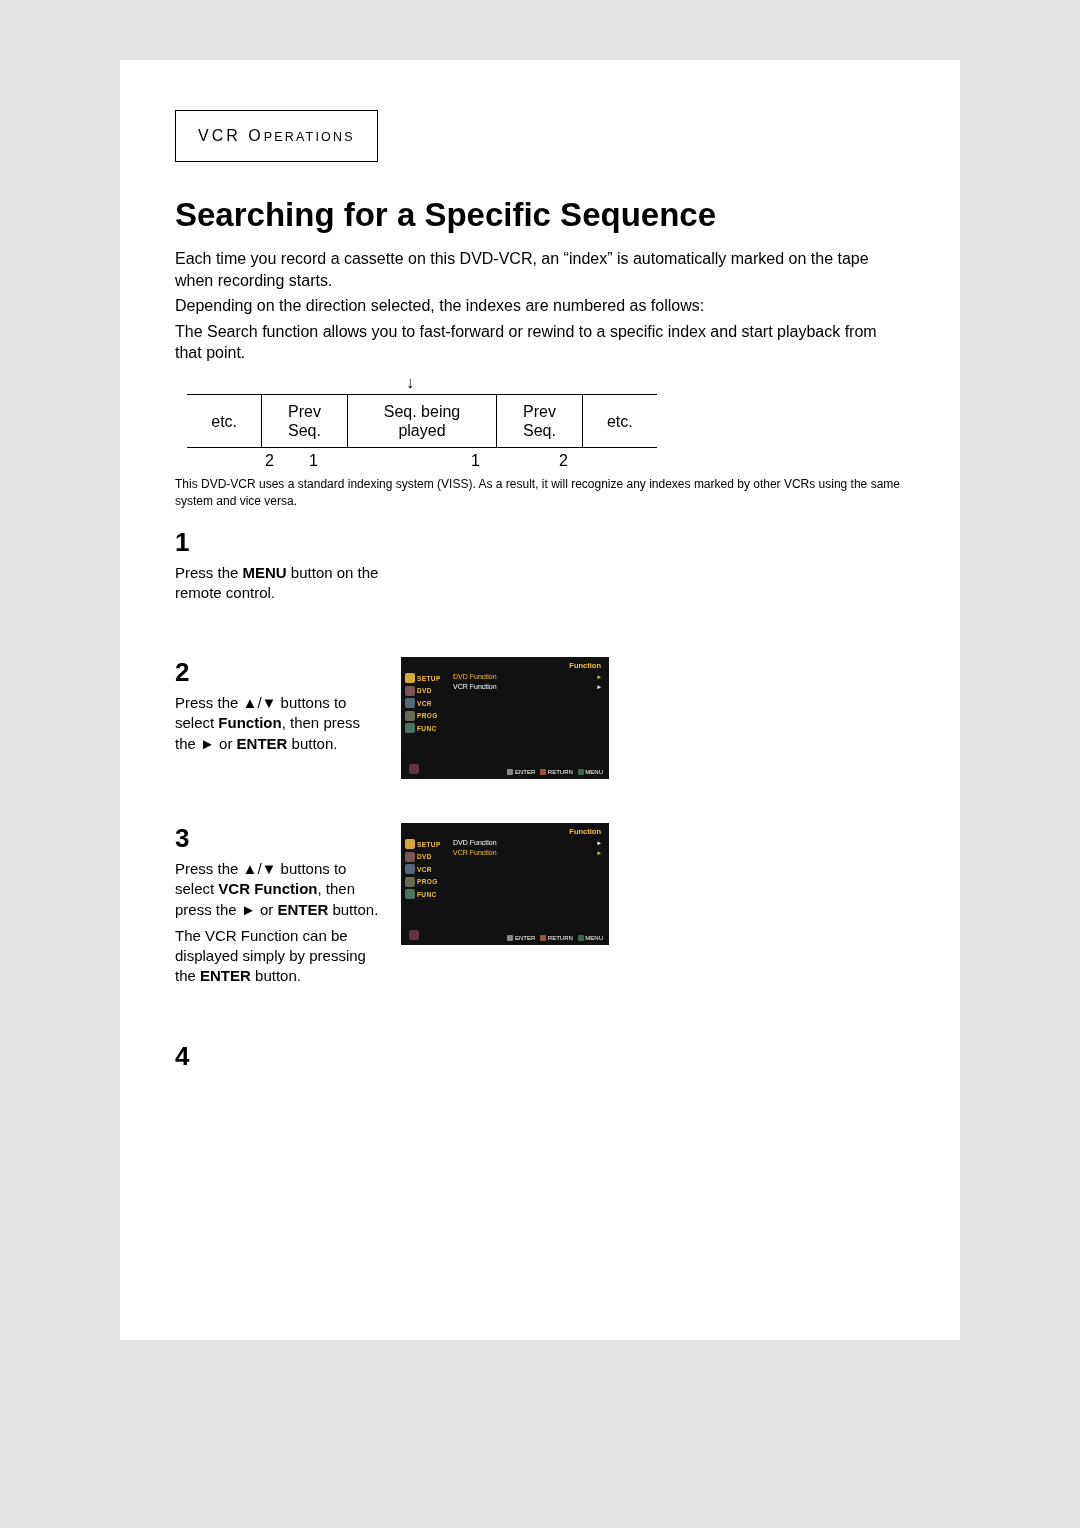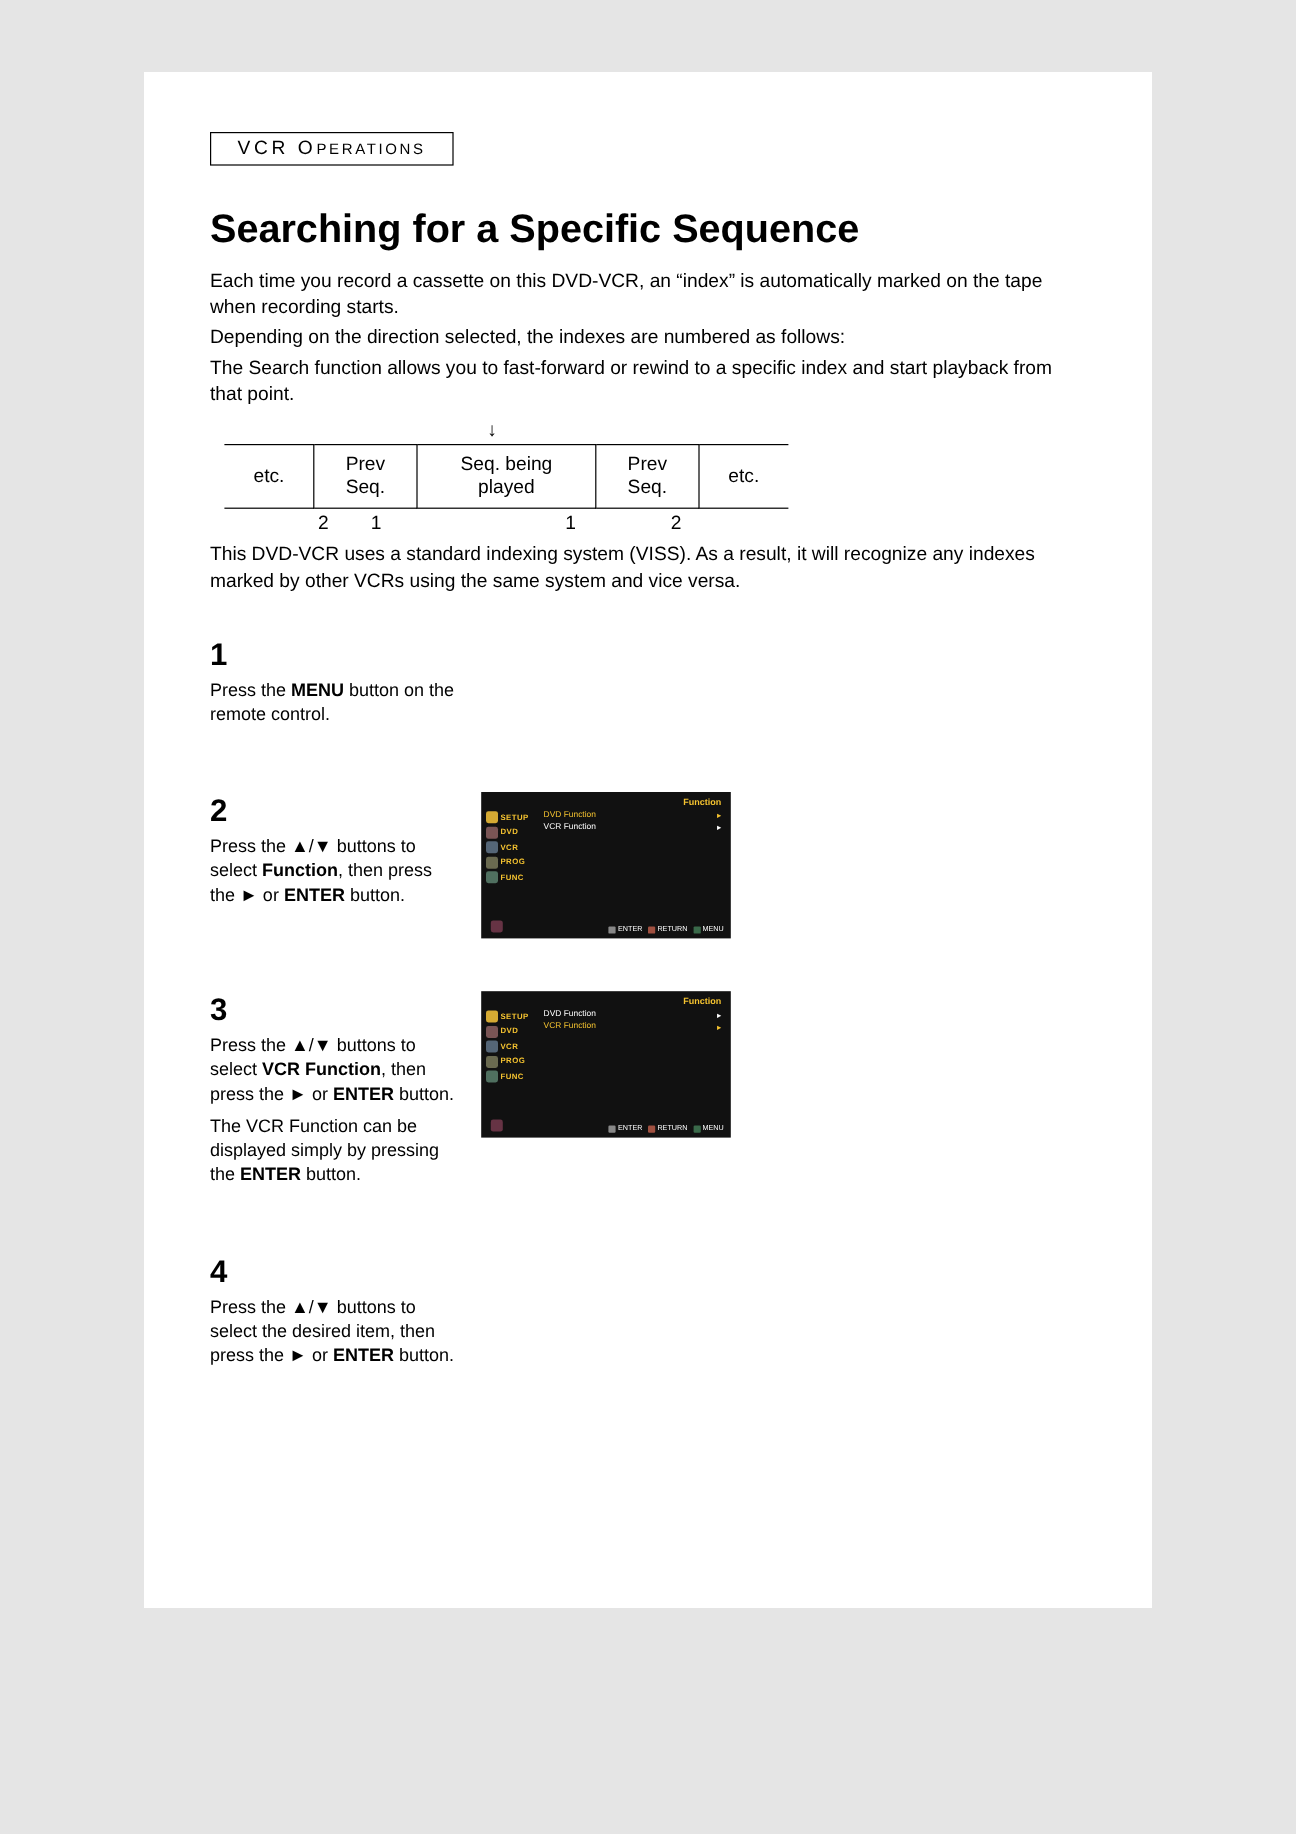--- a/index.html
+++ b/index.html
@@ -18,21 +18,21 @@
       background: #fff;
       width: 840px;
       margin: 60px auto;
       padding: 50px 55px 55px 55px;
       min-height: 1280px;
       position: relative;
     }
     .section-box {
       border: 1.5px solid #000;
       display: inline-block;
-      padding: 4px 22px;
+      padding: 16px 22px;
       margin-bottom: 34px;
     }
     .section-label {
       font-size: 16px;
       letter-spacing: 3px;
       font-variant: small-caps;
     }
     .page-title {
       font-family: Arial, Helvetica, sans-serif;
       font-weight: 900;
@@ -74,24 +74,24 @@
       width: 470px;
       margin-left: 12px;
       padding-top: 4px;
       font-size: 16px;
     }
     .seq-numbers span {
       flex: 1;
       text-align: center;
     }
     .post-table {
-      font-size: 16px;
+      font-size: 12px;
       line-height: 1.35;
       margin-top: 6px;
-      margin-bottom: 34px;
+      margin-bottom: 18px;
     }
     .step-col {
       width: 226px;
       padding: 0 22px 0 0;
       margin-bottom: 10px;
     }
     .step-num {
       font-family: Arial, Helvetica, sans-serif;
       font-weight: 900;
       font-size: 26px;
@@ -411,20 +411,17 @@
             <span>MENU</span>
           </div>
       </div>
     </div>
   </div>
 
   
   <div class="step-row">
     <div class="step-col">
       <div class="step-num">4</div>
-      <p class="step-text">
-        <span>Press the </span><span class="triangle">▲/▼</span><span> buttons to select the desired item, then press the </span><span class="triangle">►</span><span> or </span><b>ENTER</b><span> button.</span>
-      </p>
     </div>
   </div>
 
 
 </div>
 
 </body></html>

